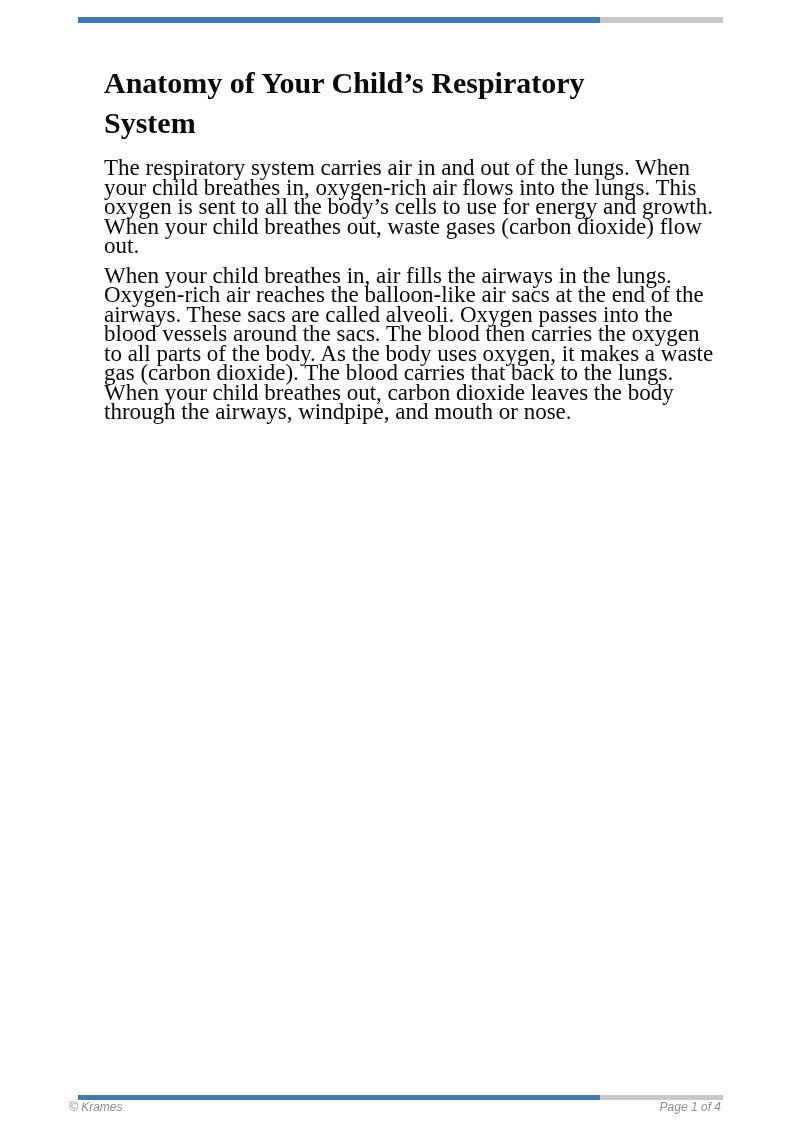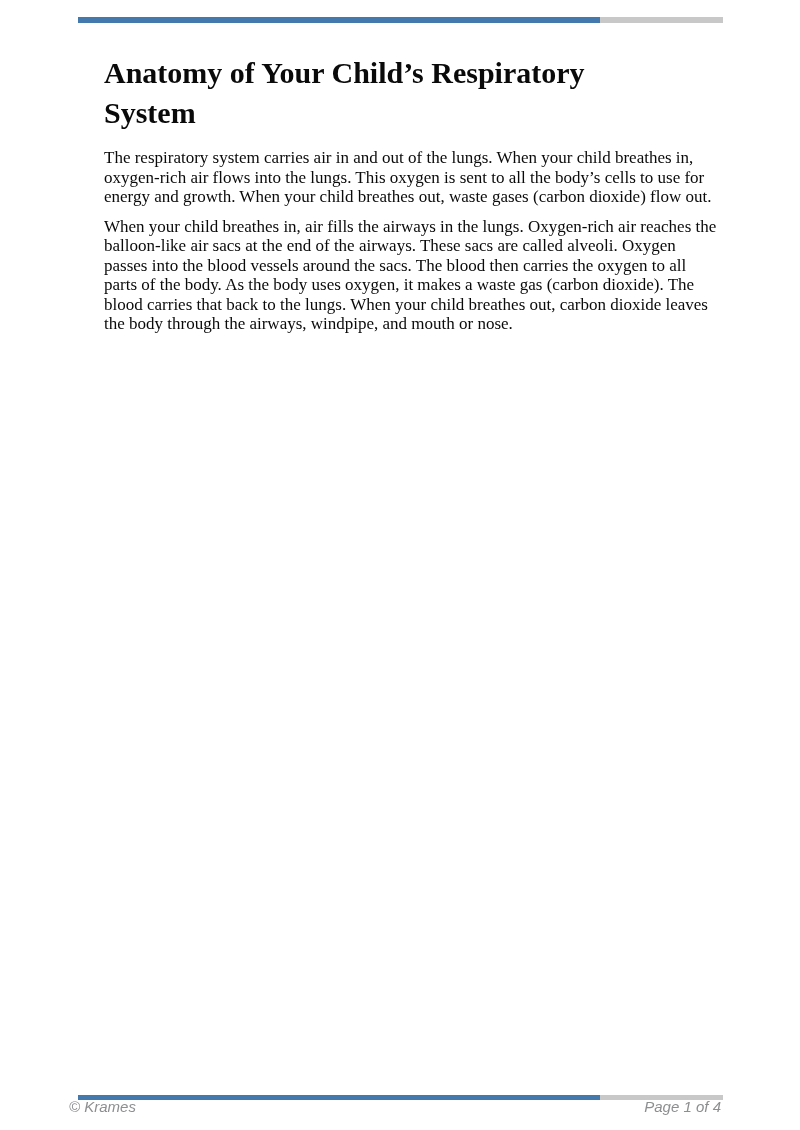--- a/index.html
+++ b/index.html
@@ -25,57 +25,57 @@
     display: flex;
   }
   .rule-top { top: 17px; height: 6px; }
   .rule-bottom { top: 1095px; height: 5px; }
   .rule .seg-blue { width: 522px; height: 100%; background: var(--rule-blue); }
   .rule .seg-gray { width: 123px; height: 100%; background: var(--rule-gray); }
 
   .content {
     position: absolute;
     left: 104px;
-    top: 53px;
+    top: 63px;
     width: 618px;
   }
   h1 {
     font-size: 30px;
     line-height: 40px;
     font-weight: bold;
     max-width: 530px;
     margin: 0 0 15px 0;
     letter-spacing: 0;
   }
   h2 {
     font-size: 23px;
     line-height: 28px;
     font-weight: bold;
     margin: 21px 0 0 0;
   }
   h2.h2-second { margin-top: 12px; }
   p {
-    font-size: 17px;
+    font-size: 23px;
     line-height: 19.5px;
     margin: 0;
   }
   p.p-intro { margin-top: 15px; }
   p.p-body { margin-top: 10px; }
 
   .footer-row {
     position: absolute;
     top: 1101px;
     left: 69px;
     width: 652px;
     display: flex;
     justify-content: space-between;
     align-items: center;
     font-family: "Liberation Sans", "DejaVu Sans", sans-serif;
     font-style: italic;
-    font-size: 15px;
+    font-size: 12px;
     line-height: 12px;
     color: var(--footer-text);
   }
 </style>
 </head>
 <body>
 
 <div>
 
   <div class="rule rule-top">

